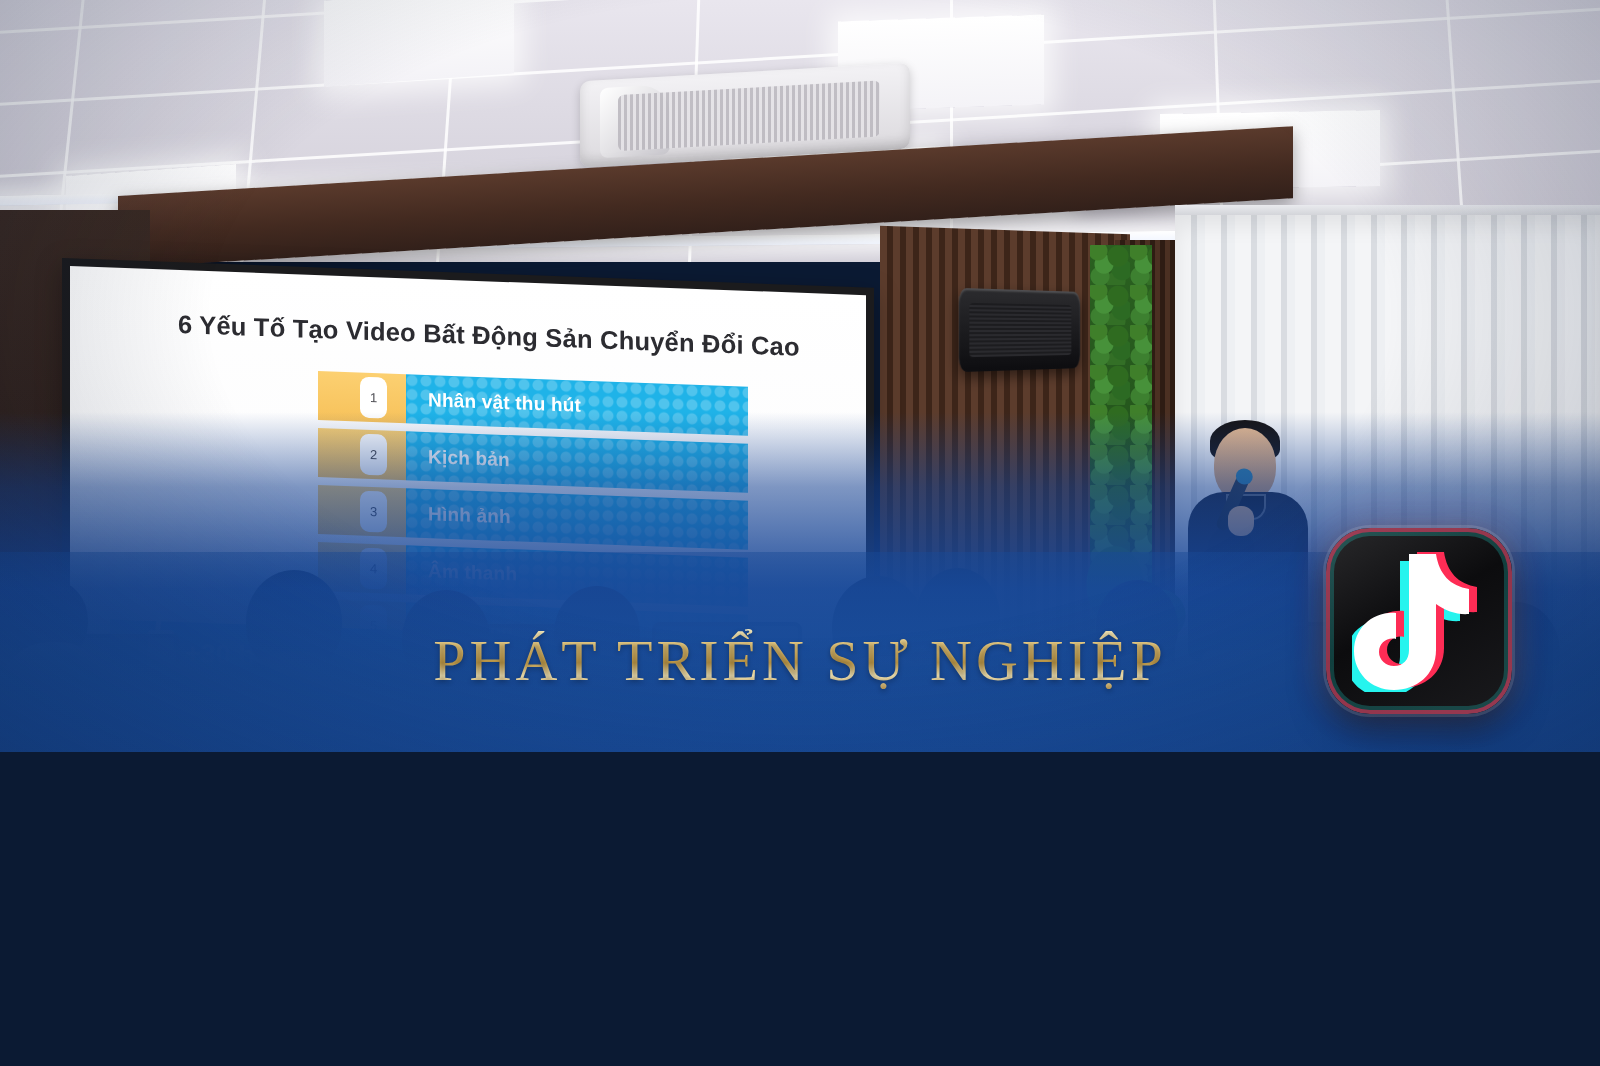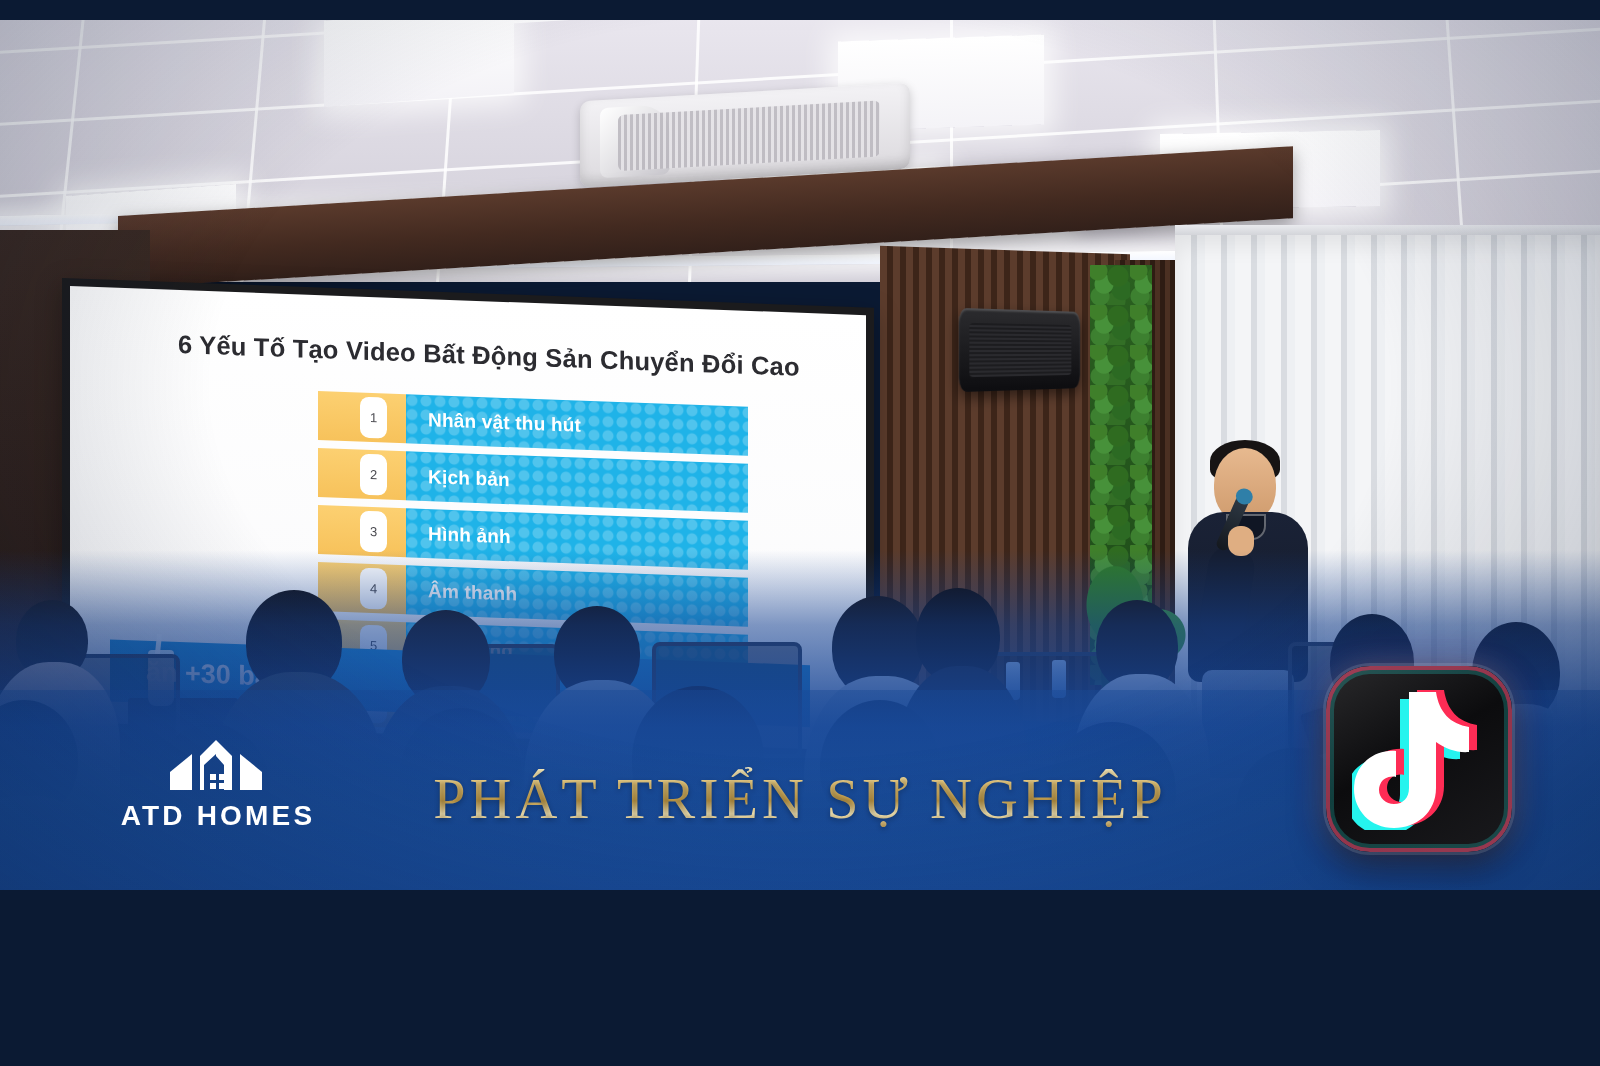--- a/index.html
+++ b/index.html
@@ -1,19 +1,19 @@
 <!DOCTYPE html>
 <html><head>
 <meta charset="utf-8">
 <style>
   * { margin:0; padding:0; box-sizing:border-box; }
   html,body { width:1600px; height:1066px; overflow:hidden; background:#0b1a33;
               font-family:"Liberation Sans", sans-serif; }
 
-  .stage { position:relative; width:1600px; height:870px; overflow:hidden;margin-top:20px; }
+  .stage { position:relative; width:1600px; height:752px; overflow:hidden; }
 
   
   .ceiling {
     position:absolute; left:0; top:0; width:1600px; height:262px;
     background:
       linear-gradient(180deg,#e9e6ee 0%, #dedbe4 40%, #cfccd6 100%);
     overflow:hidden;
   }
   .ceil-grid { position:absolute; inset:-40px -60px; }
   .ceil-grid i {
@@ -482,35 +482,20 @@
   </div>
 
   <div class="blue-overlay"></div>
   <div class="blue-overlay-2"></div>
   <div class="vignette"></div>
 
   <div class="title-block">
     <div class="title-line">PHÁT TRIỂN SỰ NGHIỆP</div>
   </div>
 
-  <div class="logo">
-    <div class="logo-mark">
-      <svg width="112" height="60" viewBox="0 0 112 60" aria-hidden="true">
-        <path d="M38 56 V22 L54 6 L54 20 L42 31 L42 56 Z" fill="#ffffff"></path>
-        <path d="M54 6 L70 22 V56 H62 V31 L54 22 Z" fill="#ffffff"></path>
-        <path d="M8 56 V38 L30 20 V56 Z" fill="#ffffff"></path>
-        <path d="M78 20 L100 38 V56 H78 Z" fill="#ffffff"></path>
-        <rect x="48" y="40" width="6" height="6" fill="#ffffff"></rect>
-        <rect x="57" y="40" width="6" height="6" fill="#ffffff"></rect>
-        <rect x="48" y="49" width="6" height="6" fill="#ffffff"></rect>
-        <rect x="57" y="49" width="6" height="6" fill="#ffffff"></rect>
-      </svg>
-    </div>
-    <div class="logo-text">ATD HOMES</div>
-  </div>
 
   <div class="tiktok">
     <svg width="134" height="142" viewBox="0 0 134 142" aria-hidden="true">
       <path d="M84 4 c3 20 14 32 33 35 v25 c-12 1 -23 -3 -33 -10 v46
                c0 25 -20 40 -42 40 -24 0 -40 -18 -40 -39 0 -23 19 -40 42 -38 v26
                c-9 -2 -17 4 -17 13 0 8 7 14 15 14 9 0 15 -6 15 -16 V4 Z" fill="#25F4EE" transform="translate(-9,7)"></path>
       <path d="M84 4 c3 20 14 32 33 35 v25 c-12 1 -23 -3 -33 -10 v46
                c0 25 -20 40 -42 40 -24 0 -40 -18 -40 -39 0 -23 19 -40 42 -38 v26
                c-9 -2 -17 4 -17 13 0 8 7 14 15 14 9 0 15 -6 15 -16 V4 Z" fill="#FE2C55" transform="translate(8,-2)"></path>
       <path d="M84 4 c3 20 14 32 33 35 v25 c-12 1 -23 -3 -33 -10 v46

